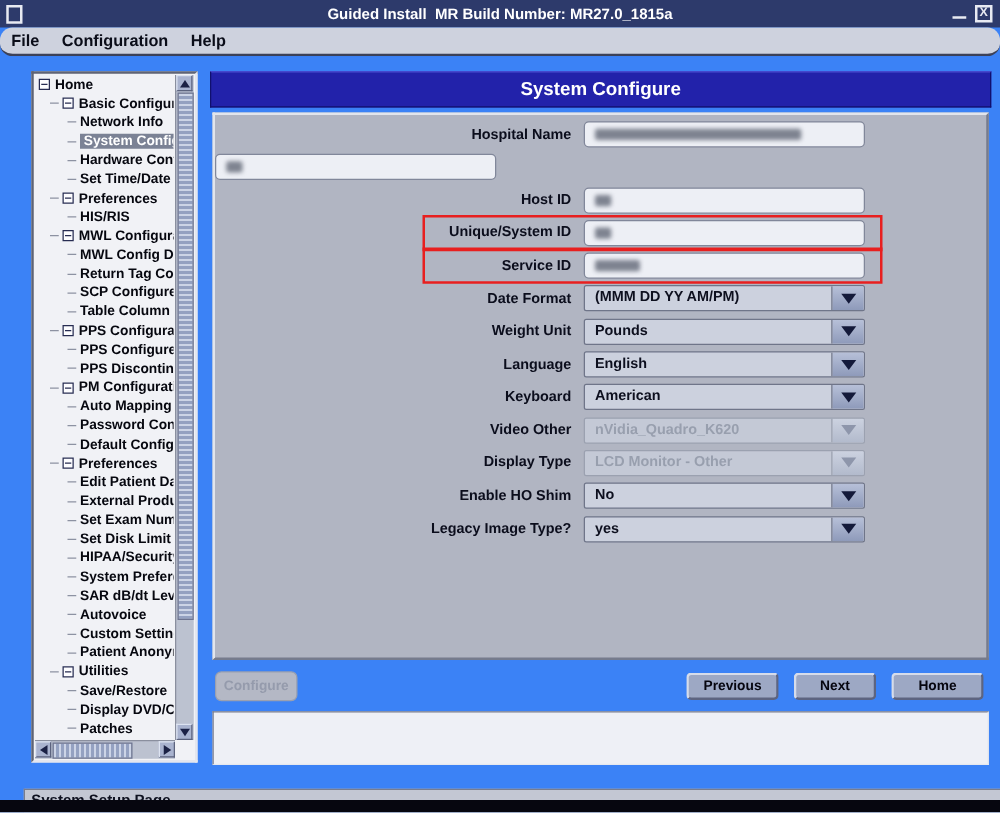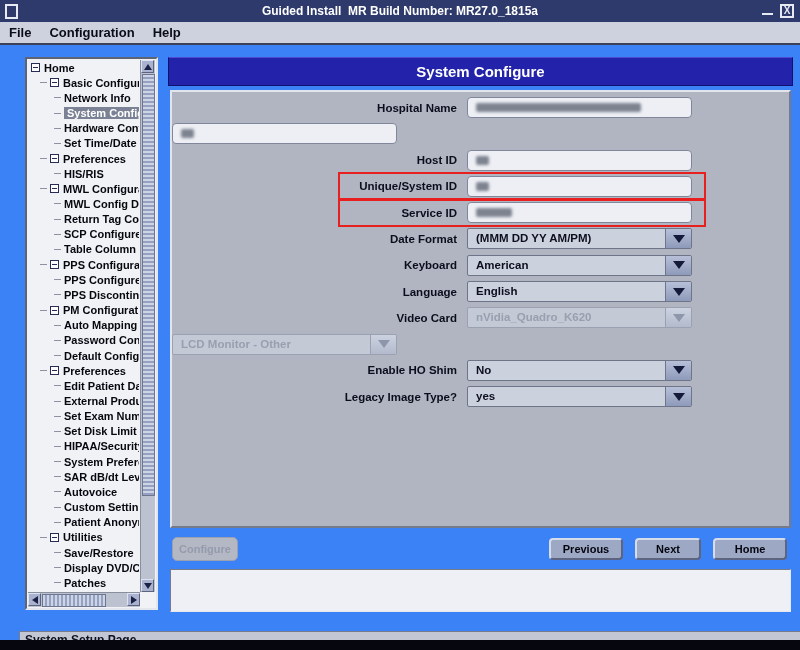--- a/index.html
+++ b/index.html
@@ -10,21 +10,21 @@
   
   .titlebar { position:absolute; left:0; top:0; width:800px; height:22px; background:#2d3a6b; display:flex; align-items:center; }
   .win-icon { width:13px; height:15px; border:2px solid #e8eaf2; background:#2d3a6b; margin-left:5px; }
   .title-text { position:absolute; left:0; right:0; text-align:center; color:#ffffff; font-size:12px; font-weight:bold; white-space:pre; }
   .win-ctrls { position:absolute; right:6px; top:0; height:22px; display:flex; align-items:center; gap:7px; }
   .min-btn { width:11px; height:12px; position:relative; }
   .min-btn::after { content:""; position:absolute; left:0; bottom:2px; width:11px; height:2px; background:#e8eaf2; }
   .close-btn { width:14px; height:14px; border:2px solid #e8eaf2; color:#e8eaf2; font-size:10px; font-weight:bold; display:flex; align-items:center; justify-content:center; line-height:1; }
 
   
-  .menubar { position:absolute; left:0; top:22px; width:800px; height:23px; background:#ced2de; border-bottom:2px solid #3c4158; display:flex; align-items:center; }
+  .menubar { position:absolute; left:0; top:22px; width:800px; height:23px; background:#ced2de; border-bottom:2px solid #3c4158; display:flex; align-items:center;border-radius:10px; }
   .menu-item { font-size:13px; font-weight:bold; color:#0a0c18; padding:0 9px; }
   .menu-item:first-child { padding-left:9px; }
 
   
   .tree-panel { position:absolute; left:25px; top:57px; width:133px; height:553px; background:#f1f2f6;
     border:2px solid; border-color:#5f6475 #e4e6ee #e4e6ee #5f6475; }
   .tree-rows { position:absolute; left:2px; top:1px; right:17px; bottom:16px; overflow:hidden; }
   .trow { height:15.17px; display:flex; align-items:center; font-size:11px; font-weight:bold; color:#06070f; white-space:nowrap; overflow:hidden; }
   .trow.lvl0 { padding-left:2px; }
   .trow.lvl1 { padding-left:11px; }
@@ -313,47 +313,57 @@
       <div class="frow">
         <div class="flabel">Date Format</div>
         <div class="dropdown">
           <div class="dd-text">(MMM DD YY AM/PM)</div>
           <div class="dd-btn">
             <div class="dd-tri"></div>
           </div>
         </div>
       </div>
       <div class="frow">
+        <div class="flabel">Weight Unit</div>
+        <div class="dropdown">
+          <div class="dd-text">Pounds</div>
+          <div class="dd-btn">
+            <div class="dd-tri"></div>
+          </div>
+        </div>
+      </div>
+      <div class="frow">
+        <div class="flabel">Language</div>
+        <div class="dropdown">
+          <div class="dd-text">English</div>
+          <div class="dd-btn">
+            <div class="dd-tri"></div>
+          </div>
+        </div>
+      </div>
+      <div class="frow">
         <div class="flabel">Keyboard</div>
         <div class="dropdown">
           <div class="dd-text">American</div>
           <div class="dd-btn">
             <div class="dd-tri"></div>
           </div>
         </div>
       </div>
       <div class="frow">
-        <div class="flabel">Language</div>
-        <div class="dropdown">
-          <div class="dd-text">English</div>
-          <div class="dd-btn">
-            <div class="dd-tri"></div>
-          </div>
-        </div>
-      </div>
-      <div class="frow">
-        <div class="flabel">Video Card</div>
+        <div class="flabel">Video Other</div>
         <div class="dropdown disabled">
           <div class="dd-text">nVidia_Quadro_K620</div>
           <div class="dd-btn">
             <div class="dd-tri"></div>
           </div>
         </div>
       </div>
       <div class="frow">
+        <div class="flabel">Display Type</div>
         <div class="dropdown disabled">
           <div class="dd-text">LCD Monitor - Other</div>
           <div class="dd-btn">
             <div class="dd-tri"></div>
           </div>
         </div>
       </div>
       <div class="frow">
         <div class="flabel">Enable HO Shim</div>
         <div class="dropdown">

